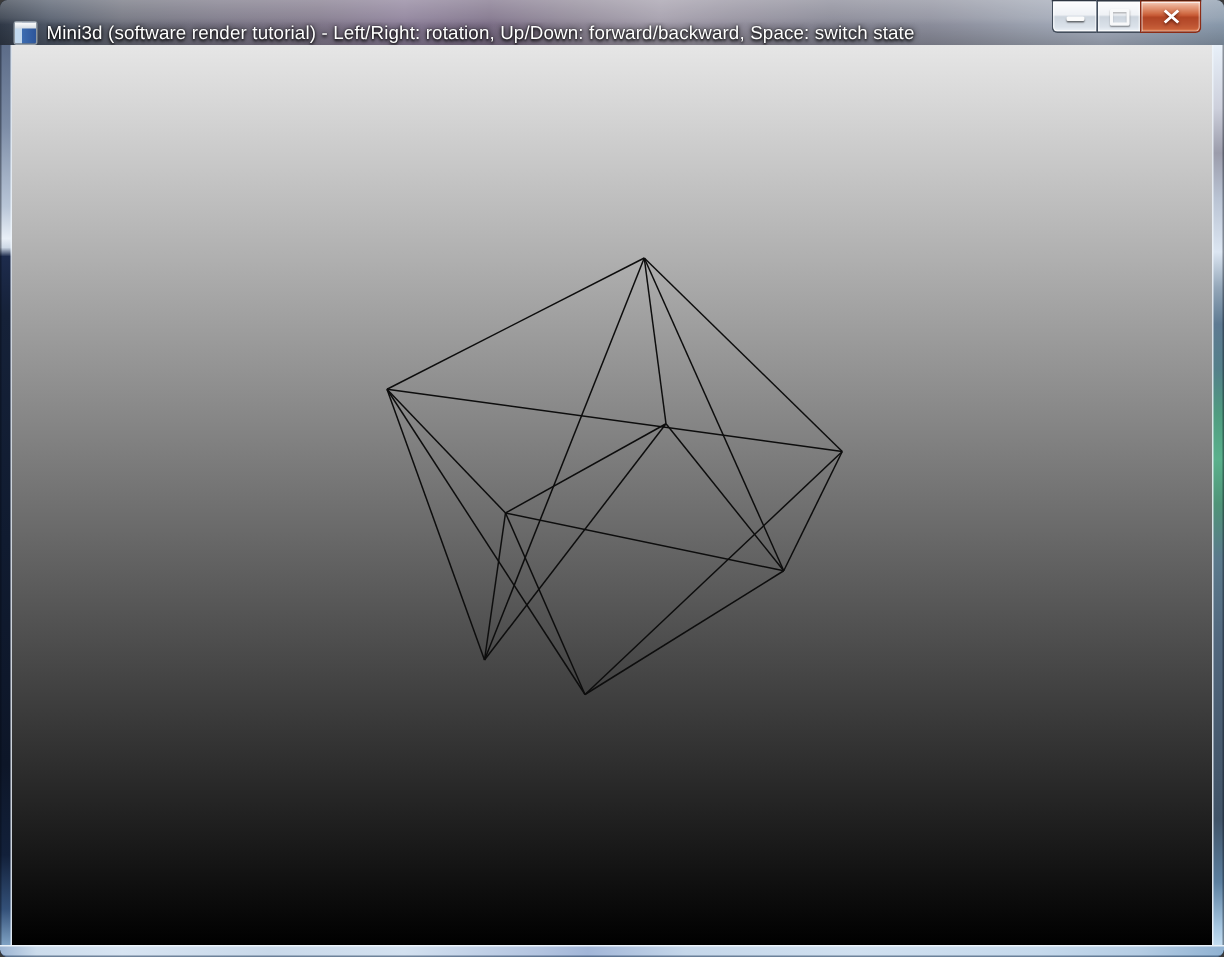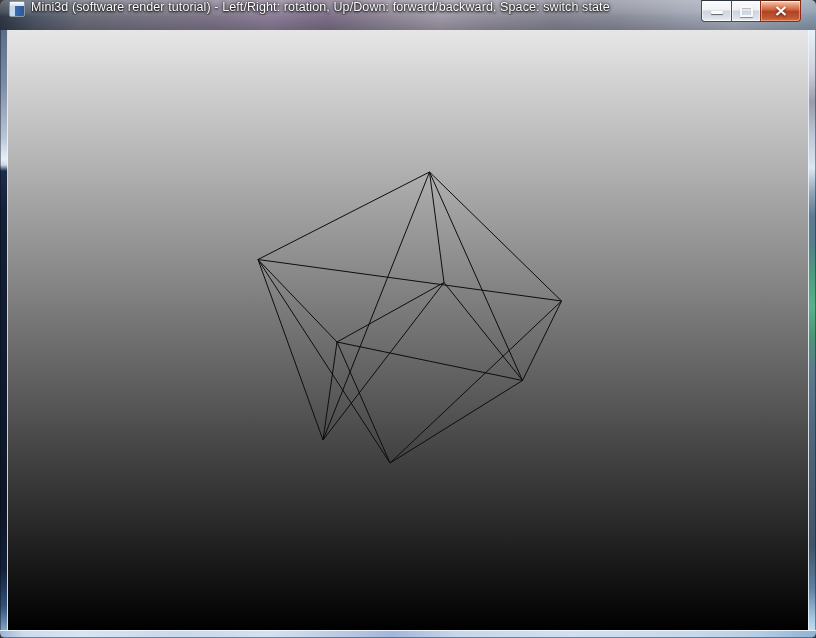--- a/index.html
+++ b/index.html
@@ -6,21 +6,21 @@
   .window{
     position:relative;width:816px;height:638px;
     border-radius:5px;overflow:hidden;
     font-family:"Liberation Sans","DejaVu Sans",sans-serif;
     box-shadow:inset 0 0 0 1px rgba(12,18,30,.6);
     background:#101828;
   }
   
   .titlebar{
     position:absolute;left:0;top:0;width:816px;height:30px;
-    display:flex;align-items:flex-start;
+    display:flex;align-items:flex-end;
     background:
       linear-gradient(180deg, rgba(255,255,255,.28) 0%, rgba(255,255,255,.12) 40%, rgba(255,255,255,0) 55%, rgba(0,0,0,.16) 100%),
       linear-gradient(90deg,
         #2f3846 0%, #4d5666 4%, #6b6d79 10%, #777383 18%, #7e7588 26%,
         #8a7d97 33%, #7b6e86 40%, #8d8595 47%, #a09aa8 54%, #928e9c 60%,
         #848492 68%, #8a8c9a 76%, #9aa0ae 84%, #a4acbc 90%, #93a0b2 96%, #8797a9 100%);
   }
   .app-icon{
     width:16px;height:16px;margin:1px 6px 0 9px;flex:0 0 auto;
     border:1px solid #8e98a2;border-radius:2px;box-sizing:border-box;

